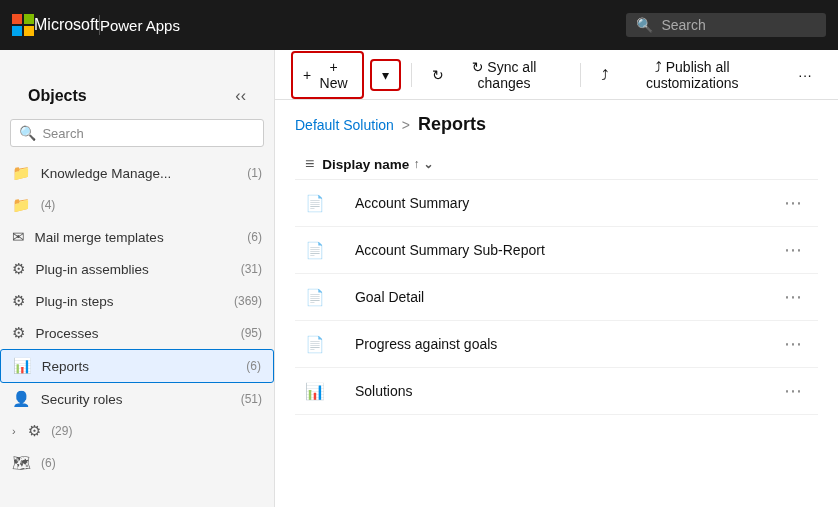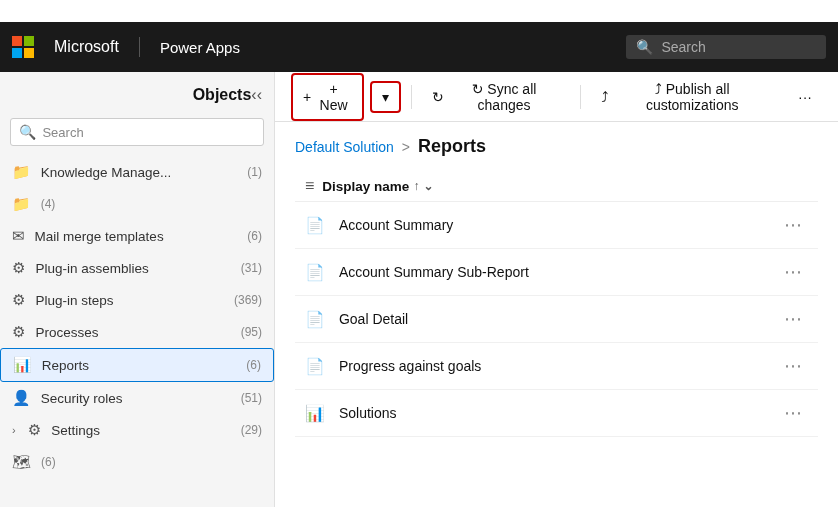--- a/index.html
+++ b/index.html
@@ -5,22 +5,21 @@
     * { margin: 0; padding: 0; box-sizing: border-box; }
     body { font-family: 'Segoe UI', sans-serif; font-size: 14px; width: 838px; height: 507px; overflow: hidden; background: #fff; }
 
     
     .topbar {
       background: #1a1a1a;
       height: 50px;
       display: flex;
       align-items: center;
       padding: 0 12px;
-      gap: 20px;
-      margin-top: 22px;
+      gap: 0;
     }
     .ms-logo {
       display: flex;
       align-items: center;
       gap: 2px;
     }
     .ms-grid {
       display: grid;
       grid-template-columns: 10px 10px;
       grid-template-rows: 10px 10px;
@@ -77,22 +76,23 @@
       width: 275px;
       background: #f5f5f5;
       border-right: 1px solid #e0e0e0;
       display: flex;
       flex-direction: column;
       flex-shrink: 0;
     }
     .sidebar-header {
       display: flex;
       align-items: center;
-      justify-content: flex-end;
-      padding: 14px 12px;
+      justify-content: space-between;
+      padding: 14px 28px;
+      margin-top: 23px;
     }
     .sidebar-title {
       font-size: 16px;
       font-weight: 600;
       color: #111;
     }
     .collapse-btn {
       cursor: pointer;
       color: #555;
       font-size: 16px;
@@ -236,21 +236,21 @@
     .sort-icon { color: #555; font-size: 12px; }
     .table-row {
       display: flex;
       align-items: center;
       padding: 10px 10px;
       border-bottom: 1px solid #f0f0f0;
       gap: 14px;
       cursor: pointer;
     }
     .row-icon { color: #666; font-size: 16px; flex-shrink: 0; }
-    .row-label { flex: 1; font-size: 14px; color: #111; }
+    .row-label { flex: 1; font-size: 14px; color: #111; margin-left: 16px; }
     .row-more {
       color: #888;
       cursor: pointer;
       font-size: 18px;
       padding: 2px 6px;
     }
   </style>
 </head>
 <body>
 
@@ -319,21 +319,20 @@
           <span class="item-count">(6)</span>
         </div>
         <div class="sidebar-item">
           <span class="item-icon">👤</span>
           <span class="item-label">Security roles</span>
           <span class="item-count">(51)</span>
         </div>
         <div class="sidebar-item">
           <span class="expand-arrow">›</span>
           <span class="item-icon">⚙</span>
-          <span class="item-label">Settings</span>
           <span class="item-count">(29)</span>
         </div>
         <div class="sidebar-item">
           <span class="item-icon">🗺</span>
           <span class="item-count">(6)</span>
         </div>
       </div>
   </div>
 
   <div class="main">

